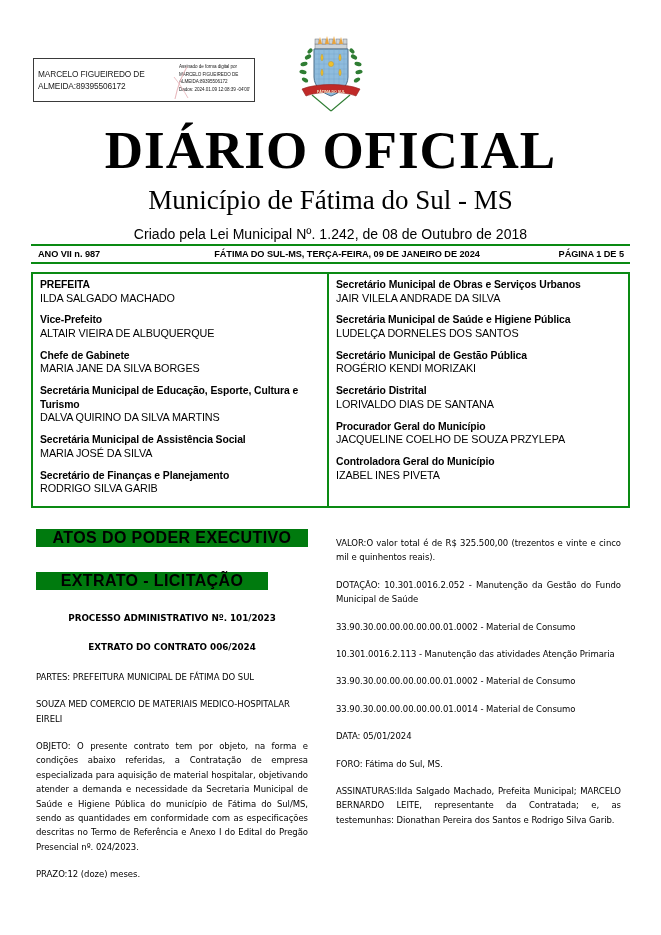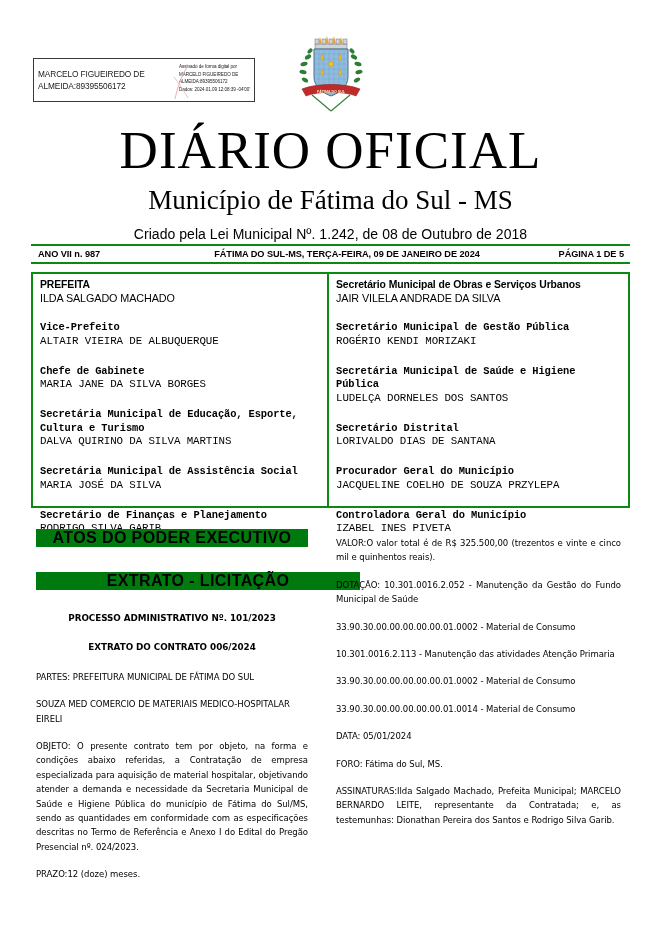--- a/index.html
+++ b/index.html
@@ -80,21 +80,21 @@
     left: 0;
     top: 122px;
     width: 661px;
     text-align: center;
   }
   .doc-title {
     font-family: "Liberation Serif", serif;
     font-size: 53px;
     line-height: 57px;
     letter-spacing: 1px;
-    font-weight: 400;
+    font-weight: 700;
     text-align: center;
   }
   .doc-subtitle {
     font-family: "Liberation Serif", serif;
     font-size: 27px;
     line-height: 34px;
     font-weight: 400;
     margin-top: 4px;
   }
   .doc-law {
@@ -153,21 +153,21 @@
     font-weight: bold;
     letter-spacing: -0.1px;
   }
   .person {
     font-size: 10.8px;
     line-height: 13.8px;
     font-weight: 400;
     letter-spacing: -0.1px;
   }
   .entry { margin: 0; }
-  .entry + .entry { margin-top: 16px; font-family: Liberation Mono, monospace; }
+  .entry + .entry { margin-top: 8px; }
 
   
   .banner {
     position: absolute;
     height: 18px;
     background: #007A0E;
     color: #000000;
     font-size: 16px;
     font-weight: bold;
     letter-spacing: 0.4px;
@@ -177,21 +177,21 @@
     box-sizing: border-box;
   }
   .banner-atos {
     left: 36px;
     top: 529px;
     width: 272px;
   }
   .banner-extrato {
     left: 36px;
     top: 572px;
-    width: 324px;
+    width: 232px;
   }
 
   
   .body-col {
     position: absolute;
     font-family: "DejaVu Sans", sans-serif;
     font-size: 8.5px;
     line-height: 14.4px;
     letter-spacing: -0.05px;
   }
@@ -339,26 +339,26 @@
         <div class="role">Secretário de Finanças e Planejamento</div>
         <div class="person">RODRIGO SILVA GARIB</div>
       </div>
     </div>
     <div class="officials-col col-right">
       <div class="entry">
         <div class="role">Secretário Municipal de Obras e Serviços Urbanos</div>
         <div class="person">JAIR VILELA ANDRADE DA SILVA</div>
       </div>
       <div class="entry">
+        <div class="role">Secretária Municipal de Saúde e Higiene Pública</div>
+        <div class="person">LUDELÇA DORNELES DOS SANTOS</div>
+      </div>
+      <div class="entry">
         <div class="role">Secretário Municipal de Gestão Pública</div>
         <div class="person">ROGÉRIO KENDI MORIZAKI</div>
-      </div>
-      <div class="entry">
-        <div class="role">Secretária Municipal de Saúde e Higiene Pública</div>
-        <div class="person">LUDELÇA DORNELES DOS SANTOS</div>
       </div>
       <div class="entry">
         <div class="role">Secretário Distrital</div>
         <div class="person">LORIVALDO DIAS DE SANTANA</div>
       </div>
       <div class="entry">
         <div class="role">Procurador Geral do Município</div>
         <div class="person">JACQUELINE COELHO DE SOUZA PRZYLEPA</div>
       </div>
       <div class="entry">

